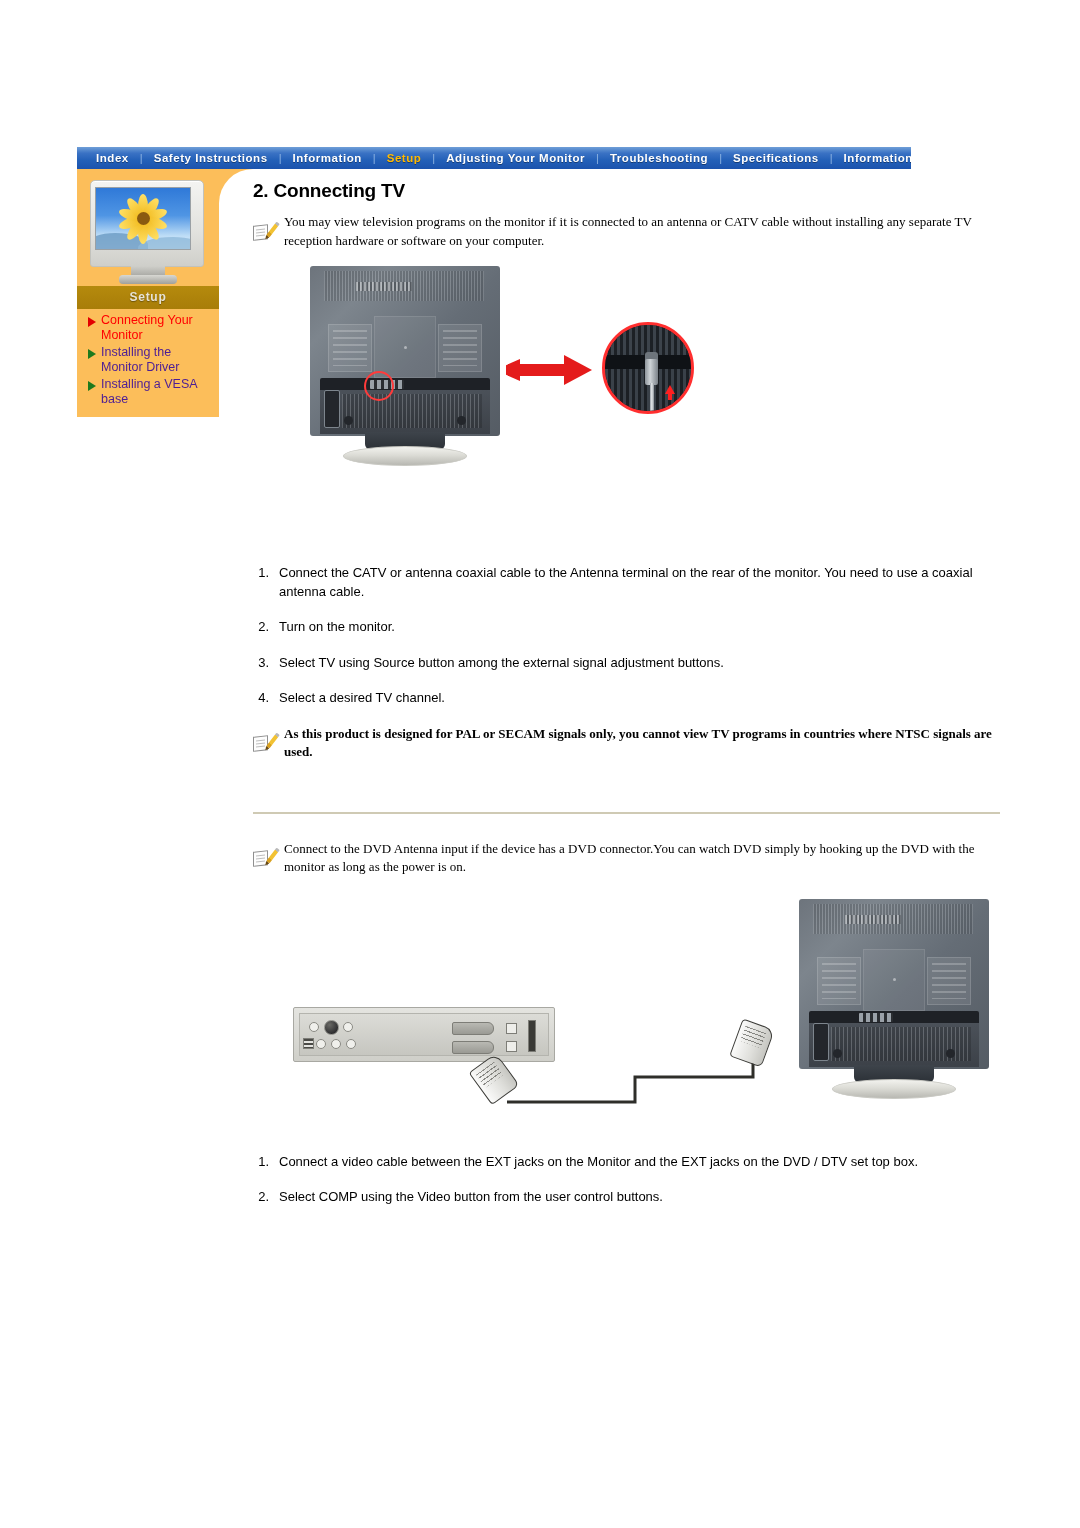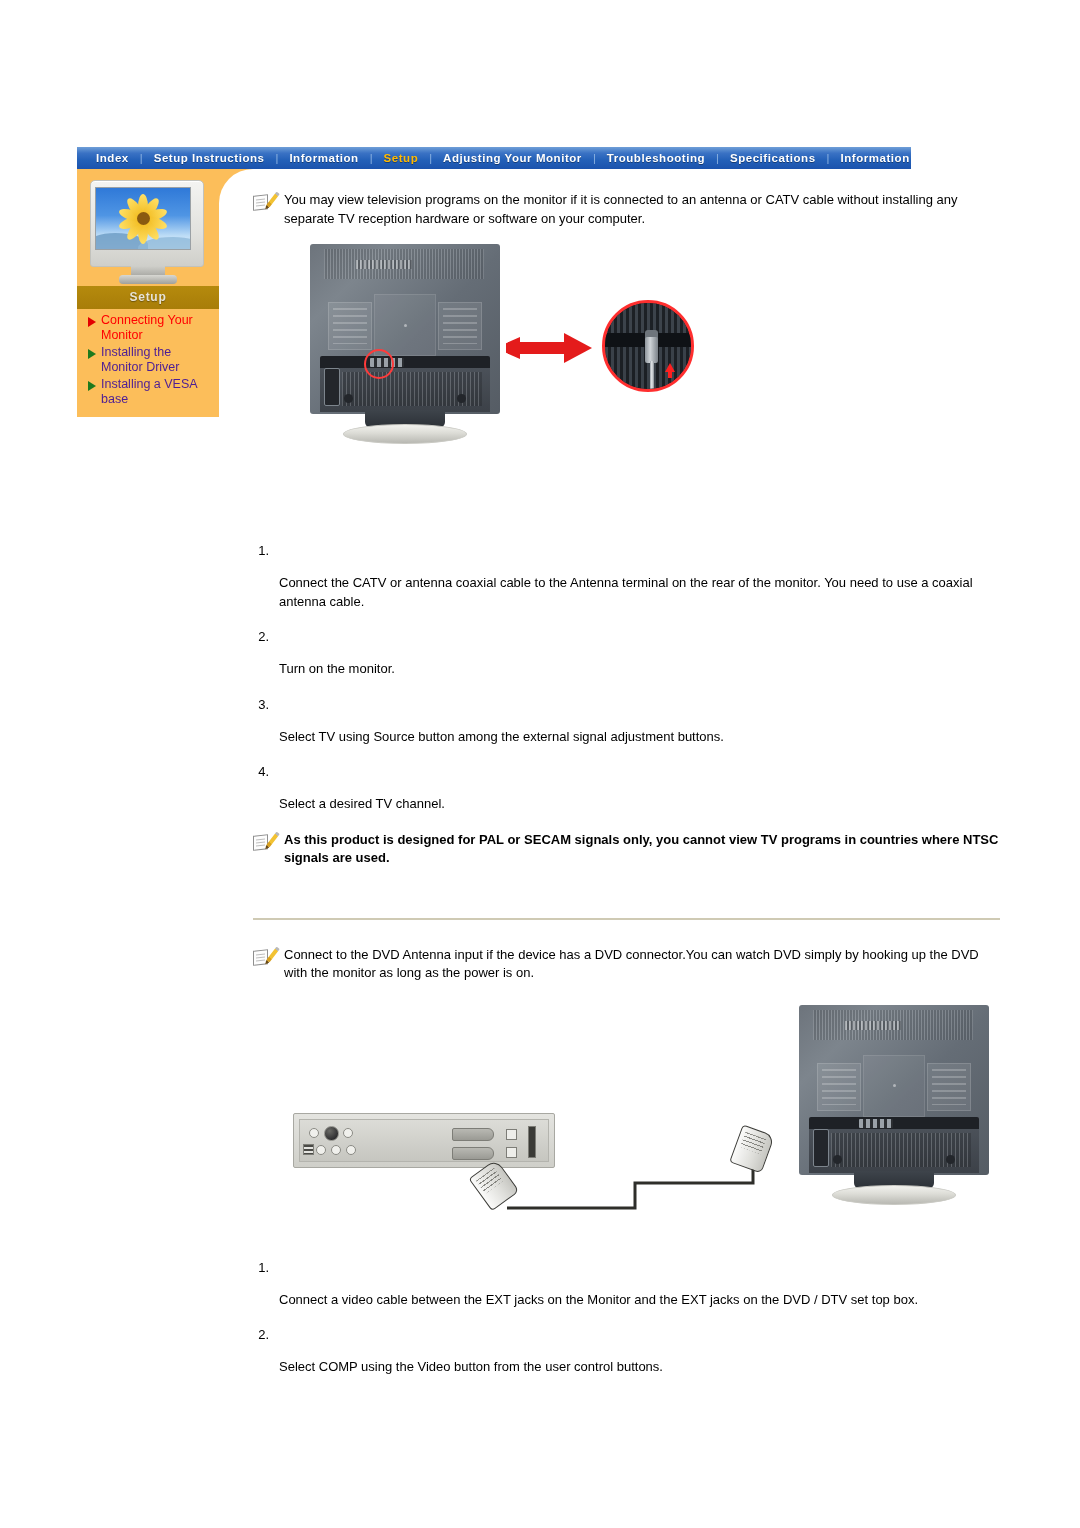--- a/index.html
+++ b/index.html
@@ -202,23 +202,24 @@
   h2.section-title {
     font-size: 19px;
     font-weight: bold;
     margin: 0;
     letter-spacing: -.2px;
   }
 
   
   .note-row {
     display: flex;
-    align-items: flex-start;
+    align-items: center;
     gap: 10px;
     margin-top: 11px;
+    font-family: Liberation Serif, serif;
   }
   .note-text {
     font-size: 13px;
     line-height: 18.5px;
   }
   .note-text.bold { font-weight: bold; }
 
   
   .pad-icon {
     flex: 0 0 auto;
@@ -268,21 +269,21 @@
     gap: 10px;
     margin-bottom: 17px;
     font-size: 13px;
     line-height: 18.5px;
   }
   ol.steps li .num {
     flex: 0 0 auto;
     width: 16px;
     text-align: right;
   }
-  ol.steps li .txt { flex: 1 1 auto; margin-top: 32px; }
+  ol.steps li .txt { flex: 1 1 auto; }
 
   
   .divider {
     height: 2px;
     background: #cfcab4;
     margin: 0;
   }
 
   
   #fig-tv {
@@ -608,21 +609,21 @@
   #steps-scart { margin-top: 18px; }
 </style>
 </head>
 <body>
 
 <div id="page">
 
   <div id="navbar">
     <span class="nav-item">Index</span>
     <span class="nav-sep">|</span>
-    <span class="nav-item">Setup Instructions</span>
+    <span class="nav-item">Safety Instructions</span>
     <span class="nav-sep">|</span>
     <span class="nav-item">Information</span>
     <span class="nav-sep">|</span>
     <span class="nav-item active">Setup</span>
     <span class="nav-sep">|</span>
     <span class="nav-item">Adjusting Your Monitor</span>
     <span class="nav-sep">|</span>
     <span class="nav-item">Troubleshooting</span>
     <span class="nav-sep">|</span>
     <span class="nav-item">Specifications</span>
@@ -675,20 +676,21 @@
         </div>
       </div>
 
     </div>
   </div>
 
   <div id="content">
 
     <div>
 
+      <h2 class="section-title">2. Connecting TV</h2>
 
       <div class="note-row">
         <span class="pad-icon">
           <span class="pad"></span>
             <span class="pencil"></span>
         </span>
         <span class="note-text">You may view television programs on the monitor if it is connected to an antenna or CATV cable without installing any separate TV reception hardware or software on your computer.</span>
       </div>
 
       <div id="fig-tv">

